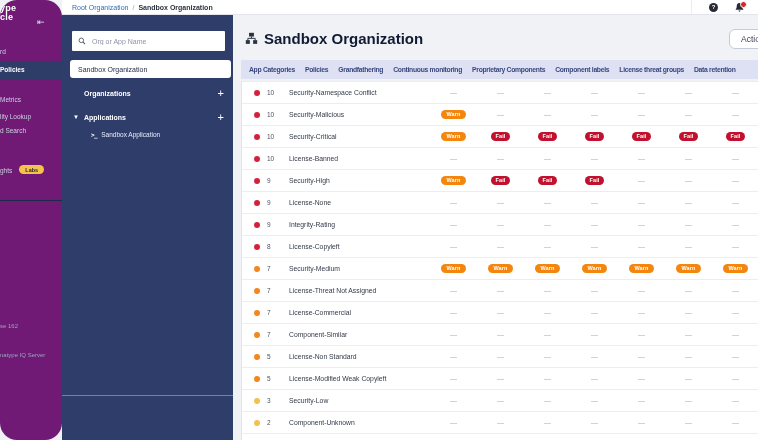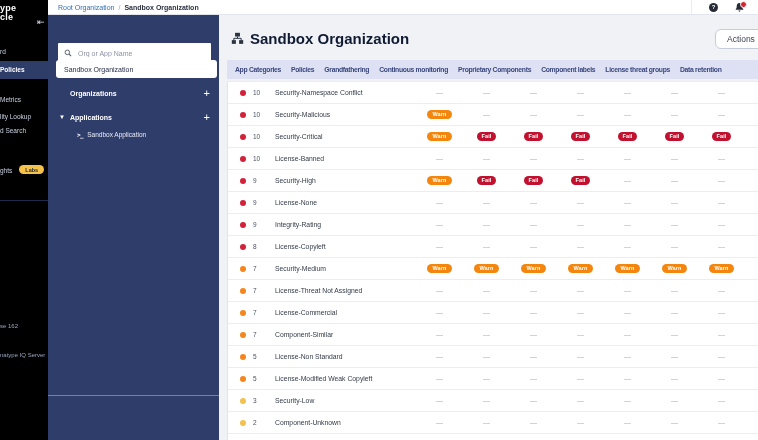--- a/index.html
+++ b/index.html
@@ -1,20 +1,20 @@
 <!DOCTYPE html>
 <html><head>
 <meta charset="utf-8">
 <style>
   html,body{margin:0;padding:0;background:#fff;}
   body{width:758px;height:440px;overflow:hidden;font-family:"Liberation Sans",sans-serif;-webkit-font-smoothing:antialiased;}
   .app{position:relative;width:758px;height:440px;display:flex;background:#F1F2F6;overflow:hidden;}
 
   
-  .sidebar{width:48px;flex:none;background:#000000;position:relative;color:#C9D2E2;overflow:hidden;}
+  .sidebar{width:62px;flex:none;background:#701a75;position:relative;color:#C9D2E2;overflow:hidden;border-radius:17px;}
   .logo{position:absolute;top:4px;left:0;font-size:9px;font-weight:700;color:#fff;line-height:9px;letter-spacing:.2px;}
   .collapse{position:absolute;top:17px;left:37px;font-size:9px;color:#D7DEEC;}
   .nav-item{position:absolute;left:0;font-size:6.5px;color:#C9D2E2;white-space:nowrap;}
   .nav-item.active{left:0;right:0;top:61px;height:18px;line-height:18px;background:#2E3C68;color:#fff;font-weight:700;font-size:6.5px;}
   .labs-badge{display:inline-block;margin-left:7px;background:#F5C24B;color:#1D2433;font-size:5.5px;font-weight:700;padding:1.5px 6px;border-radius:7px;vertical-align:1px;}
   .side-divider{position:absolute;left:0;right:0;top:200px;border-top:1px solid #1D2B4A;}
   .side-footer{position:absolute;left:0;font-size:6px;color:#9AA5BD;white-space:nowrap;}
 
   
   .right{flex:1;display:flex;flex-direction:column;min-width:0;}
@@ -26,21 +26,21 @@
   .crumb-current{color:#2B3240;font-weight:700;}
   .topbar-sep{position:absolute;right:66px;top:0;bottom:0;border-left:1px solid #E9ECF2;}
   .help-icon{position:absolute;right:40px;top:3px;width:9px;height:9px;border-radius:50%;background:#262B35;color:#fff;font-size:6px;font-weight:700;text-align:center;line-height:9px;}
   .bell-wrap{position:absolute;right:13px;top:2px;width:11px;height:11px;}
   .bell-badge{position:absolute;right:-2px;top:-1px;width:5px;height:5px;border-radius:50%;background:#D8232F;border:1px solid #fff;}
 
   .content-row{flex:1;display:flex;min-height:0;}
 
   
   .tree-panel{width:171px;flex:none;background:#2F3D6B;position:relative;overflow:hidden;}
-  .search-box{position:absolute;left:10px;right:8px;top:28px;height:20px;background:#fff;border-radius:1px;display:flex;align-items:center;padding:0 6px;gap:4px;box-sizing:border-box;}
+  .search-box{position:absolute;left:10px;right:8px;top:16px;height:20px;background:#fff;border-radius:1px;display:flex;align-items:center;padding:0 6px;gap:4px;box-sizing:border-box;}
   .search-box input{border:none;outline:none;flex:1;font-size:7px;color:#333;font-family:"Liberation Sans",sans-serif;min-width:0;background:transparent;}
   .search-box input::placeholder{color:#8E93A6;}
   .selected-org{position:absolute;left:8px;right:2px;top:45px;height:18px;background:#fff;border-radius:3px;color:#1E2742;font-size:7px;display:flex;align-items:center;padding:0 8px;box-sizing:border-box;}
   .tree-row{position:absolute;left:22px;right:9px;display:flex;align-items:center;color:#fff;font-size:7px;font-weight:700;}
   .tree-row .plus{margin-left:auto;font-size:11px;font-weight:400;line-height:8px;}
   .tree-row .caret{position:absolute;left:-11px;font-size:6px;}
   .tree-child{position:absolute;left:29px;display:flex;align-items:center;gap:4px;color:#E8ECF8;font-size:6.5px;}
   .term-ico{font-family:"DejaVu Sans Mono",monospace;font-size:6px;font-weight:700;color:#fff;letter-spacing:-.5px;}
   .panel-divider{position:absolute;left:0;right:0;top:380px;border-top:1px solid rgba(255,255,255,.35);}
   .tree-view-btn{position:absolute;left:50%;transform:translateX(-50%);top:390px;height:21px;padding:0 11px;background:transparent;border:1px solid rgba(255,255,255,.6);border-radius:6px;color:#fff;font-size:8px;font-weight:600;display:flex;align-items:center;gap:5px;white-space:nowrap;font-family:"Liberation Sans",sans-serif;}

